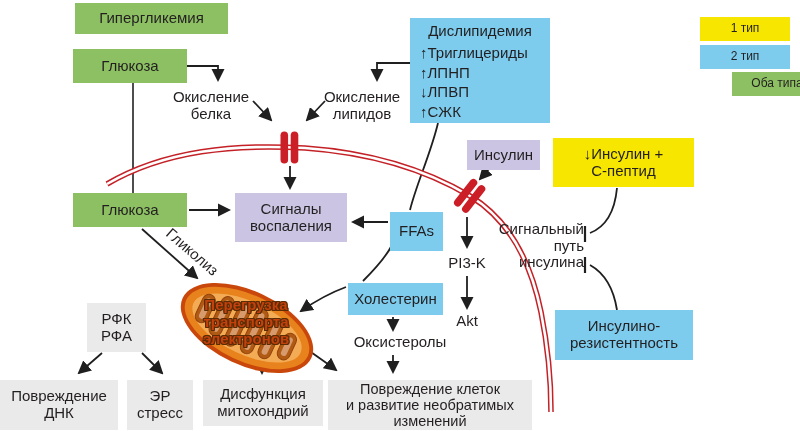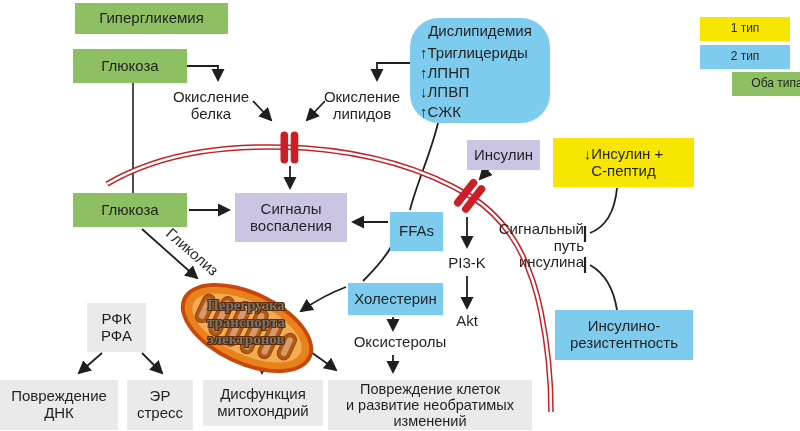--- a/index.html
+++ b/index.html
@@ -14,29 +14,28 @@
   }
   .green{background:#8CC063;}
   .blue{background:#7DCCEE;}
   .purple{background:#CBC5E3;}
   .yellow{background:#F7E600;}
   .gray{background:#EAEAEA;}
   .lbl{
     position:absolute;text-align:center;white-space:pre-line;
     font-size:15px;line-height:1.1;color:#231F20;
   }
-  .dysl{flex-direction:column;align-items:stretch;justify-content:flex-start;padding:5px 6px 4px 6px;box-sizing:border-box;border-radius:29px;}
+  .dysl{flex-direction:column;align-items:stretch;justify-content:flex-start;padding:5px 6px 4px 6px;box-sizing:border-box;}
   .dysl .dysl-title{text-align:center;margin-bottom:3px;}
   .dysl .dysl-item{text-align:left;padding-left:4px;line-height:1.32;}
   .legend-item{font-size:12px;}
   .small-text{font-size:14.5px;}
   .mito-text{
-    font-weight:bold;color:#737373;line-height:1.13;
+    font-weight:bold;color:#c2410c;line-height:1.13;
     text-shadow:-1px -1px 0 #5b2c05,1px -1px 0 #5b2c05,-1px 1px 0 #5b2c05,1px 1px 0 #5b2c05,0 -1px 0 #5b2c05,0 1px 0 #5b2c05,-1px 0 0 #5b2c05,1px 0 0 #5b2c05;
-    font-family:Liberation Serif, serif;
   }
   .rot{transform:rotate(41deg);transform-origin:center center;}
 </style>
 </head>
 <body>
 
 <div id="canvas">
 
   <svg id="wires" viewBox="0 0 800 431">
     <defs>

